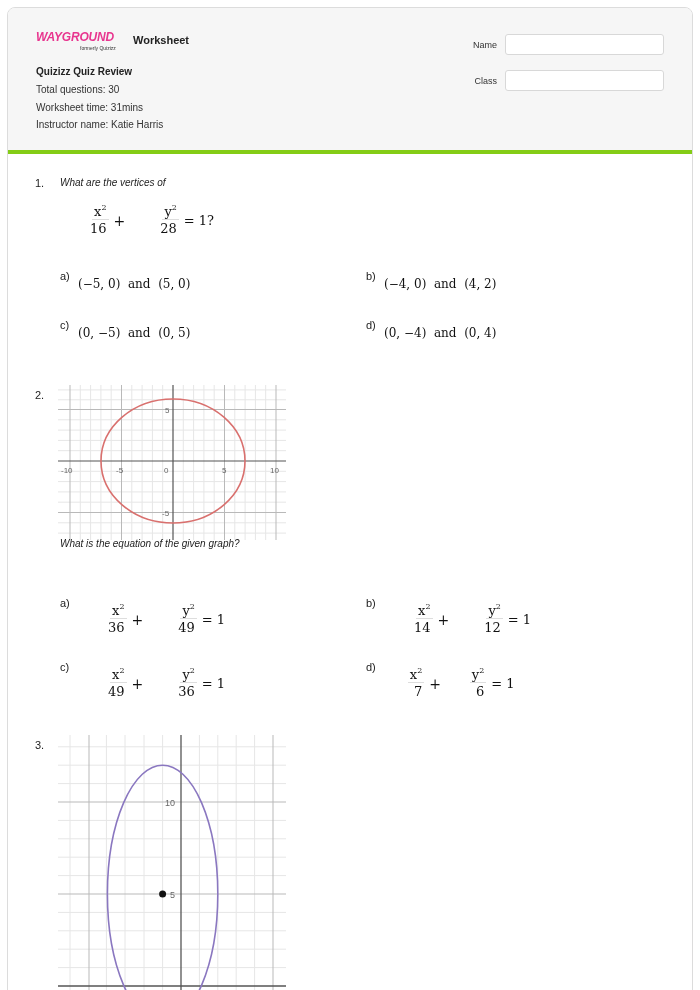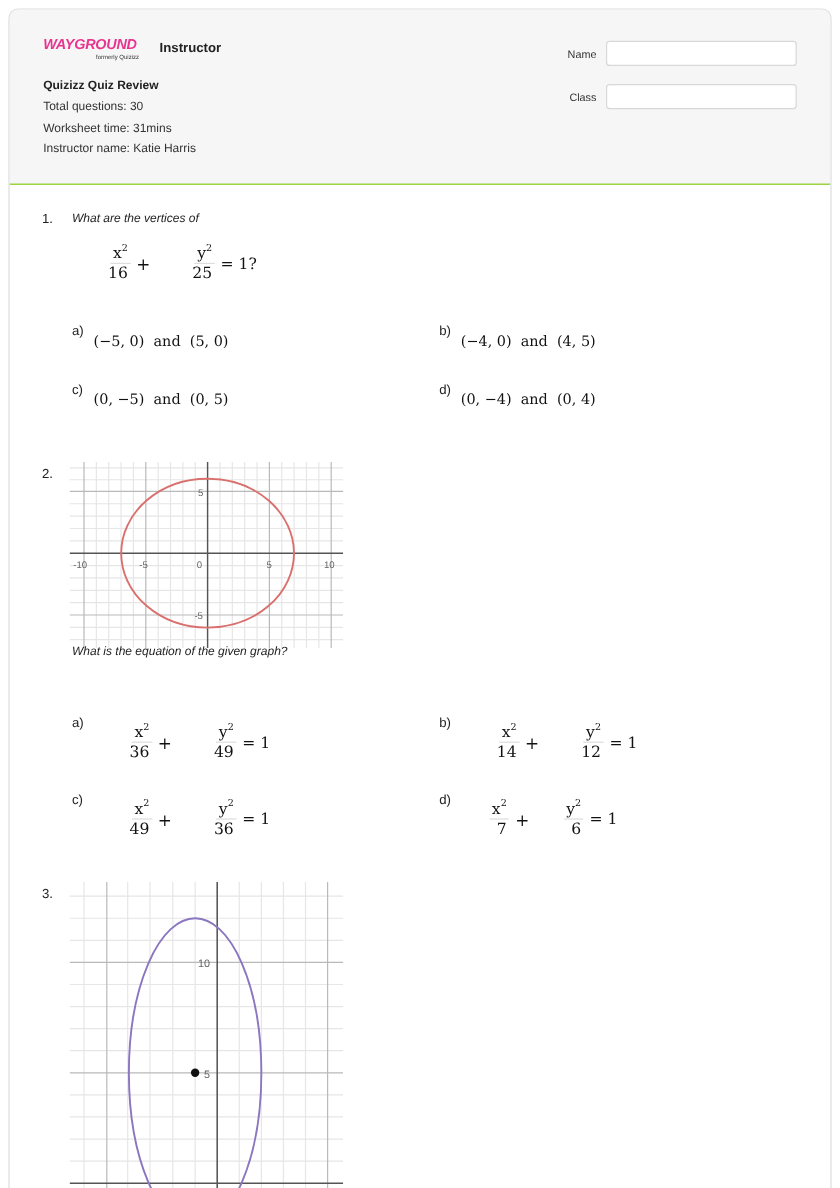--- a/index.html
+++ b/index.html
@@ -5,21 +5,21 @@
   * { box-sizing: border-box; margin: 0; padding: 0; }
   html, body { width: 700px; height: 990px; overflow: hidden; background: #ffffff; }
   body { font-family: "Liberation Sans", sans-serif; color: #222; position: relative; }
 
   .card {
     position: absolute; left: 7px; top: 7px; width: 686px; height: 1000px;
     border: 1px solid #dcdcdc; border-radius: 8px 8px 0 0; background: #fff; overflow: hidden;
   }
   .header {
     position: absolute; left: 0; top: 0; width: 100%; height: 146px;
-    background: #f6f6f6; border-bottom: 1px solid #84cc16;
+    background: #f6f6f6; border-bottom: 4px solid #84cc16;
   }
   .logo { position: absolute; left: 28px; top: 22px; width: 92px; height: 24px; }
   .logo-main {
     position: absolute; left: 0; top: 0; font-family: "Liberation Sans", sans-serif;
     font-weight: bold; font-style: italic; font-size: 12px; color: #e8368f; letter-spacing: -0.2px; white-space: nowrap;
   }
   .logo-sub {
     position: absolute; left: 44px; top: 15px; font-size: 5px; color: #333; white-space: nowrap;
   }
   .brand-label { position: absolute; left: 125px; top: 26px; font-size: 11px; font-weight: bold; color: #222; }
@@ -53,21 +53,21 @@
 </head>
 <body>
 
 <div class="card">
 
   <div class="header">
     <div class="logo">
       <span class="logo-main">WAYGROUND</span>
       <span class="logo-sub">formerly Quizizz</span>
     </div>
-    <div class="brand-label">Instructor</div>
+    <div class="brand-label">Worksheet</div>
     <div class="ws-title">Quizizz Quiz Review</div>
     <div class="meta-line" style="top:76px">Total questions: 30</div>
     <div class="meta-line" style="top:94px">Worksheet time: 31mins</div>
     <div class="meta-line" style="top:111px">Instructor name: Katie Harris</div>
 
     <div class="field-row" style="top:62px">
       <label class="field-label">Class</label>
       <input class="field-input" type="text" value="" style="">
     </div>
     <div class="field-row" style="top:26px">
@@ -80,29 +80,29 @@
     <div class="q-num" style="left:27px;top:169px">1.</div>
     <div class="q-text" style="left:52px;top:169px">What are the vertices of</div>
     <div class="frac-eq math" style="left:50px;top:196px">
       <span class="frac">
         <span class="num"><span>x</span><sup>2</sup></span>
         <span class="den">16</span>
       </span>
       <span class="op">+</span>
       <span class="frac">
         <span class="num"><span>y</span><sup>2</sup></span>
-        <span class="den">25</span>
+        <span class="den">28</span>
       </span>
       <span class="rhs">= 1?</span>
     </div>
 
     <div class="opt-label" style="left:52px;top:262px">a)</div>
     <div class="opt-math math" style="left:70px;top:269px">(−5, 0)  and  (5, 0)</div>
     <div class="opt-label" style="left:358px;top:262px">b)</div>
-    <div class="opt-math math" style="left:376px;top:269px">(−4, 0)  and  (4, 5)</div>
+    <div class="opt-math math" style="left:376px;top:269px">(−4, 0)  and  (4, 2)</div>
     <div class="opt-label" style="left:52px;top:311px">c)</div>
     <div class="opt-math math" style="left:70px;top:318px">(0, −5)  and  (0, 5)</div>
     <div class="opt-label" style="left:358px;top:311px">d)</div>
     <div class="opt-math math" style="left:376px;top:318px">(0, −4)  and  (0, 4)</div>
   </div>
 
   <div>
     <div class="q-num" style="left:27px;top:381px">2.</div>
 
     <svg class="graph" style="left:50px;top:377px" width="228" height="155" viewBox="0 0 228 155">

